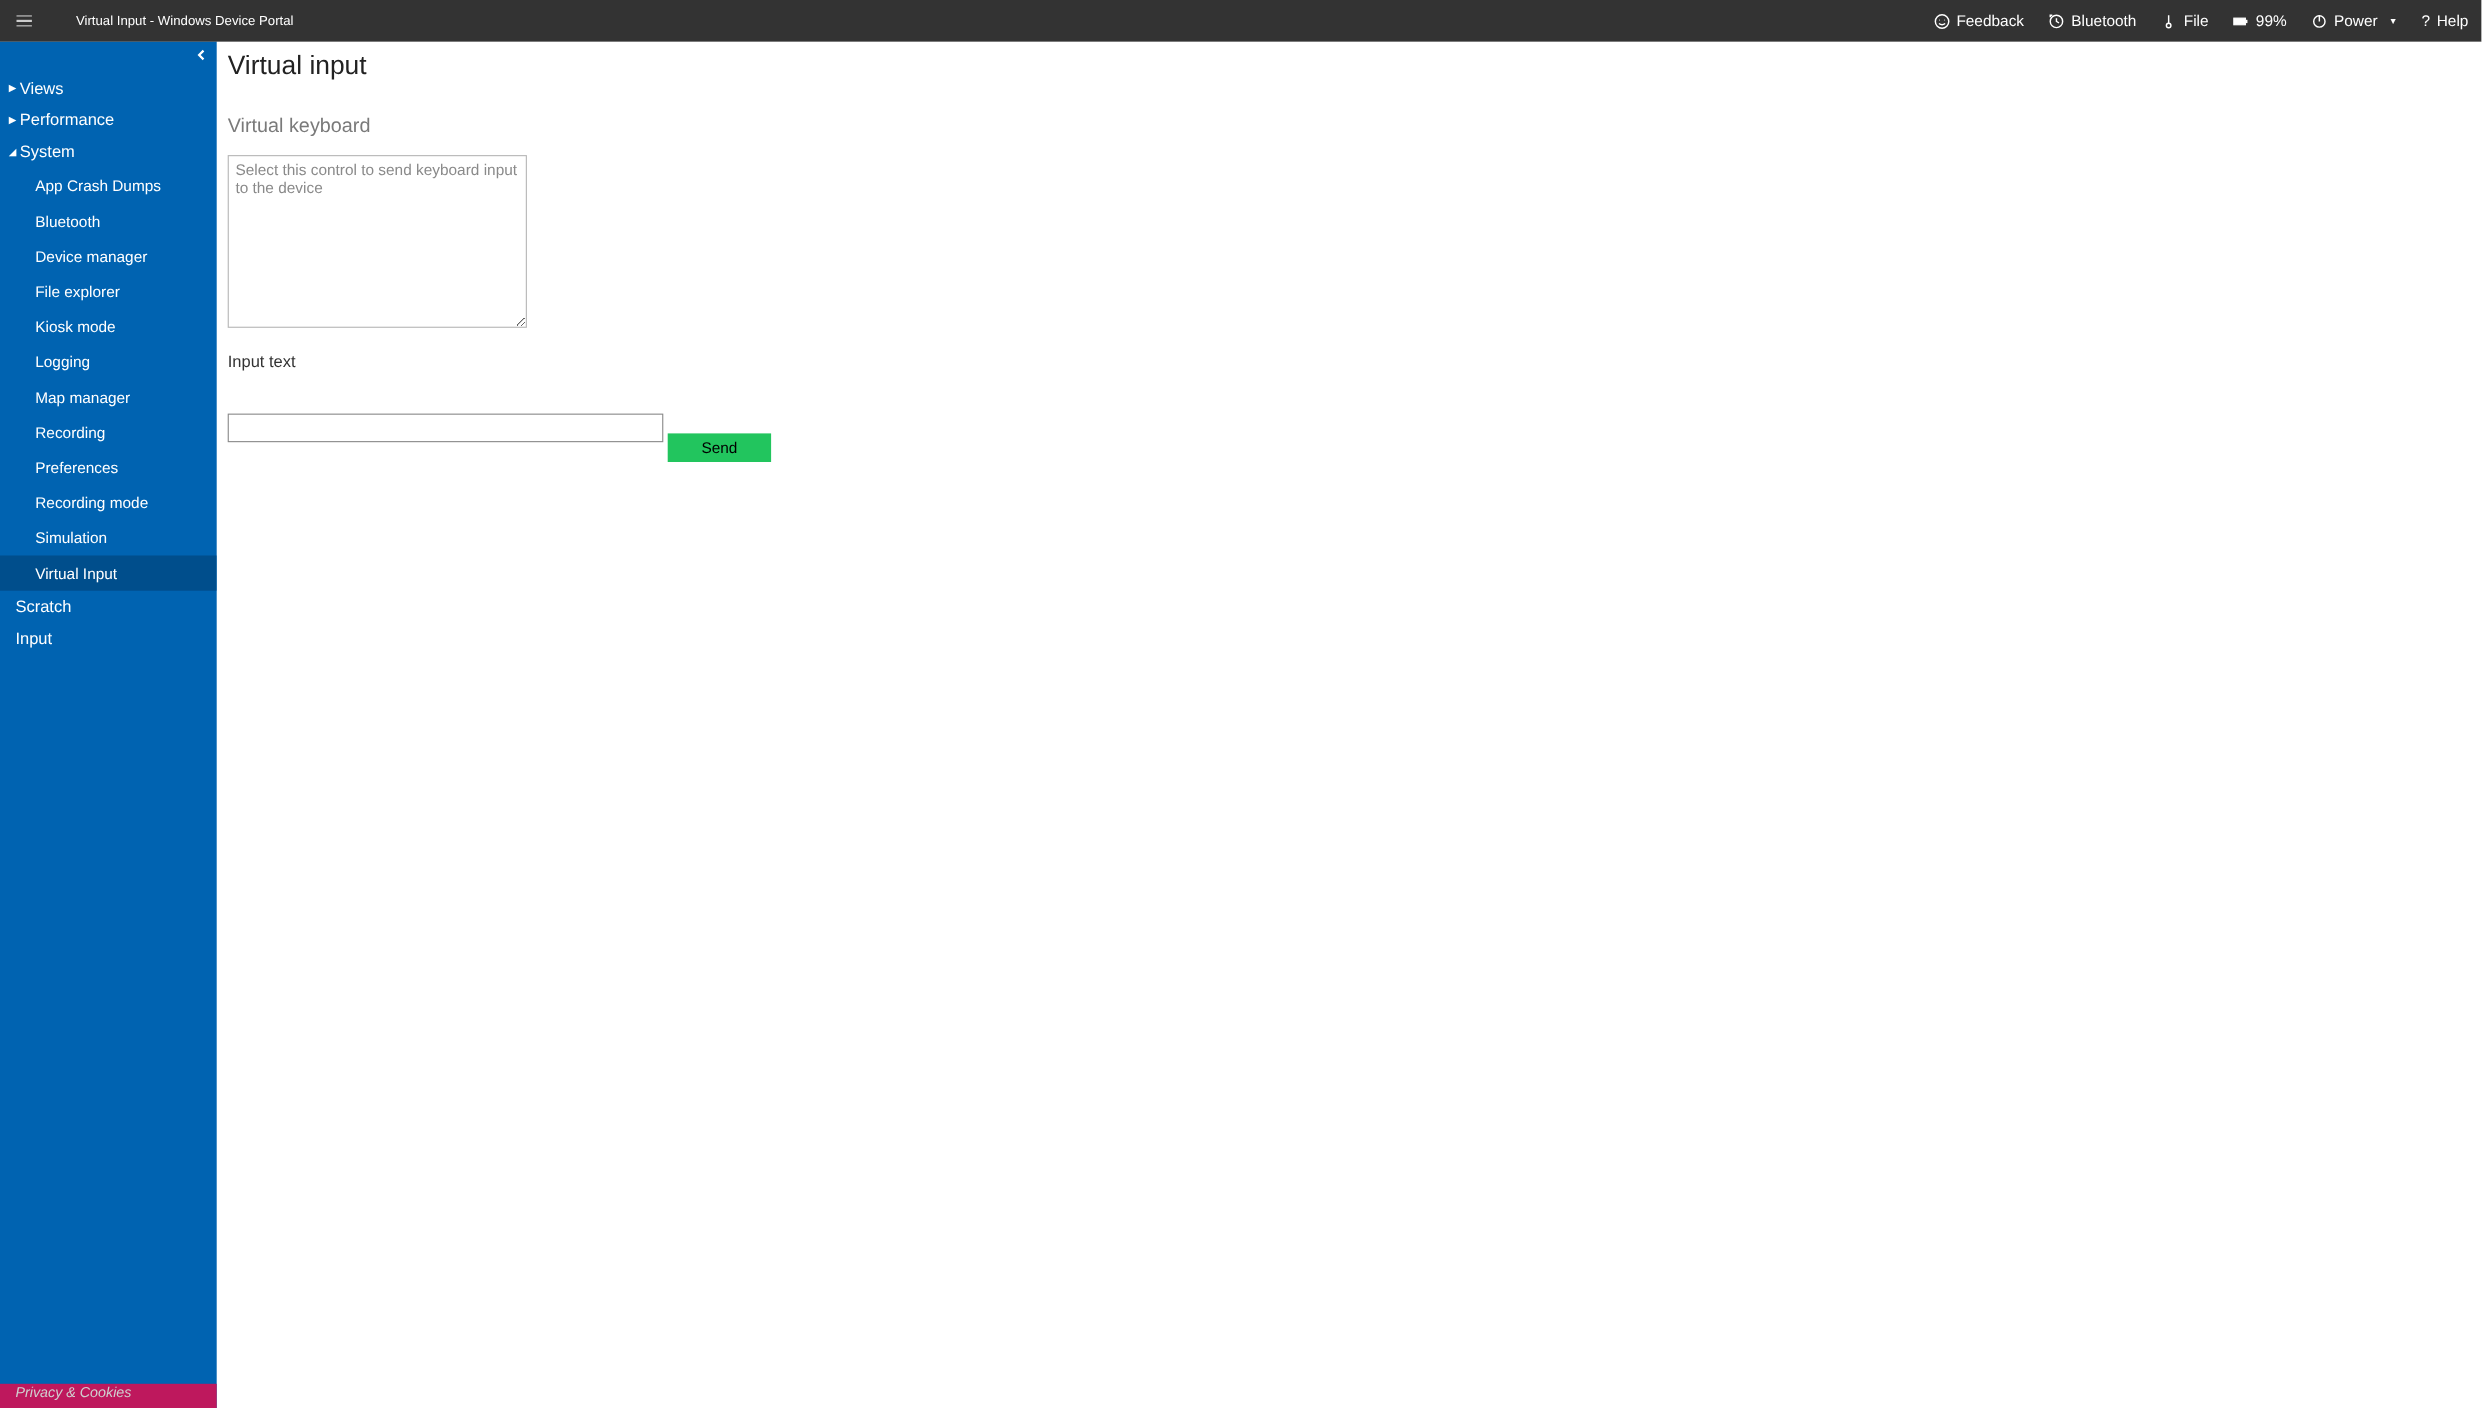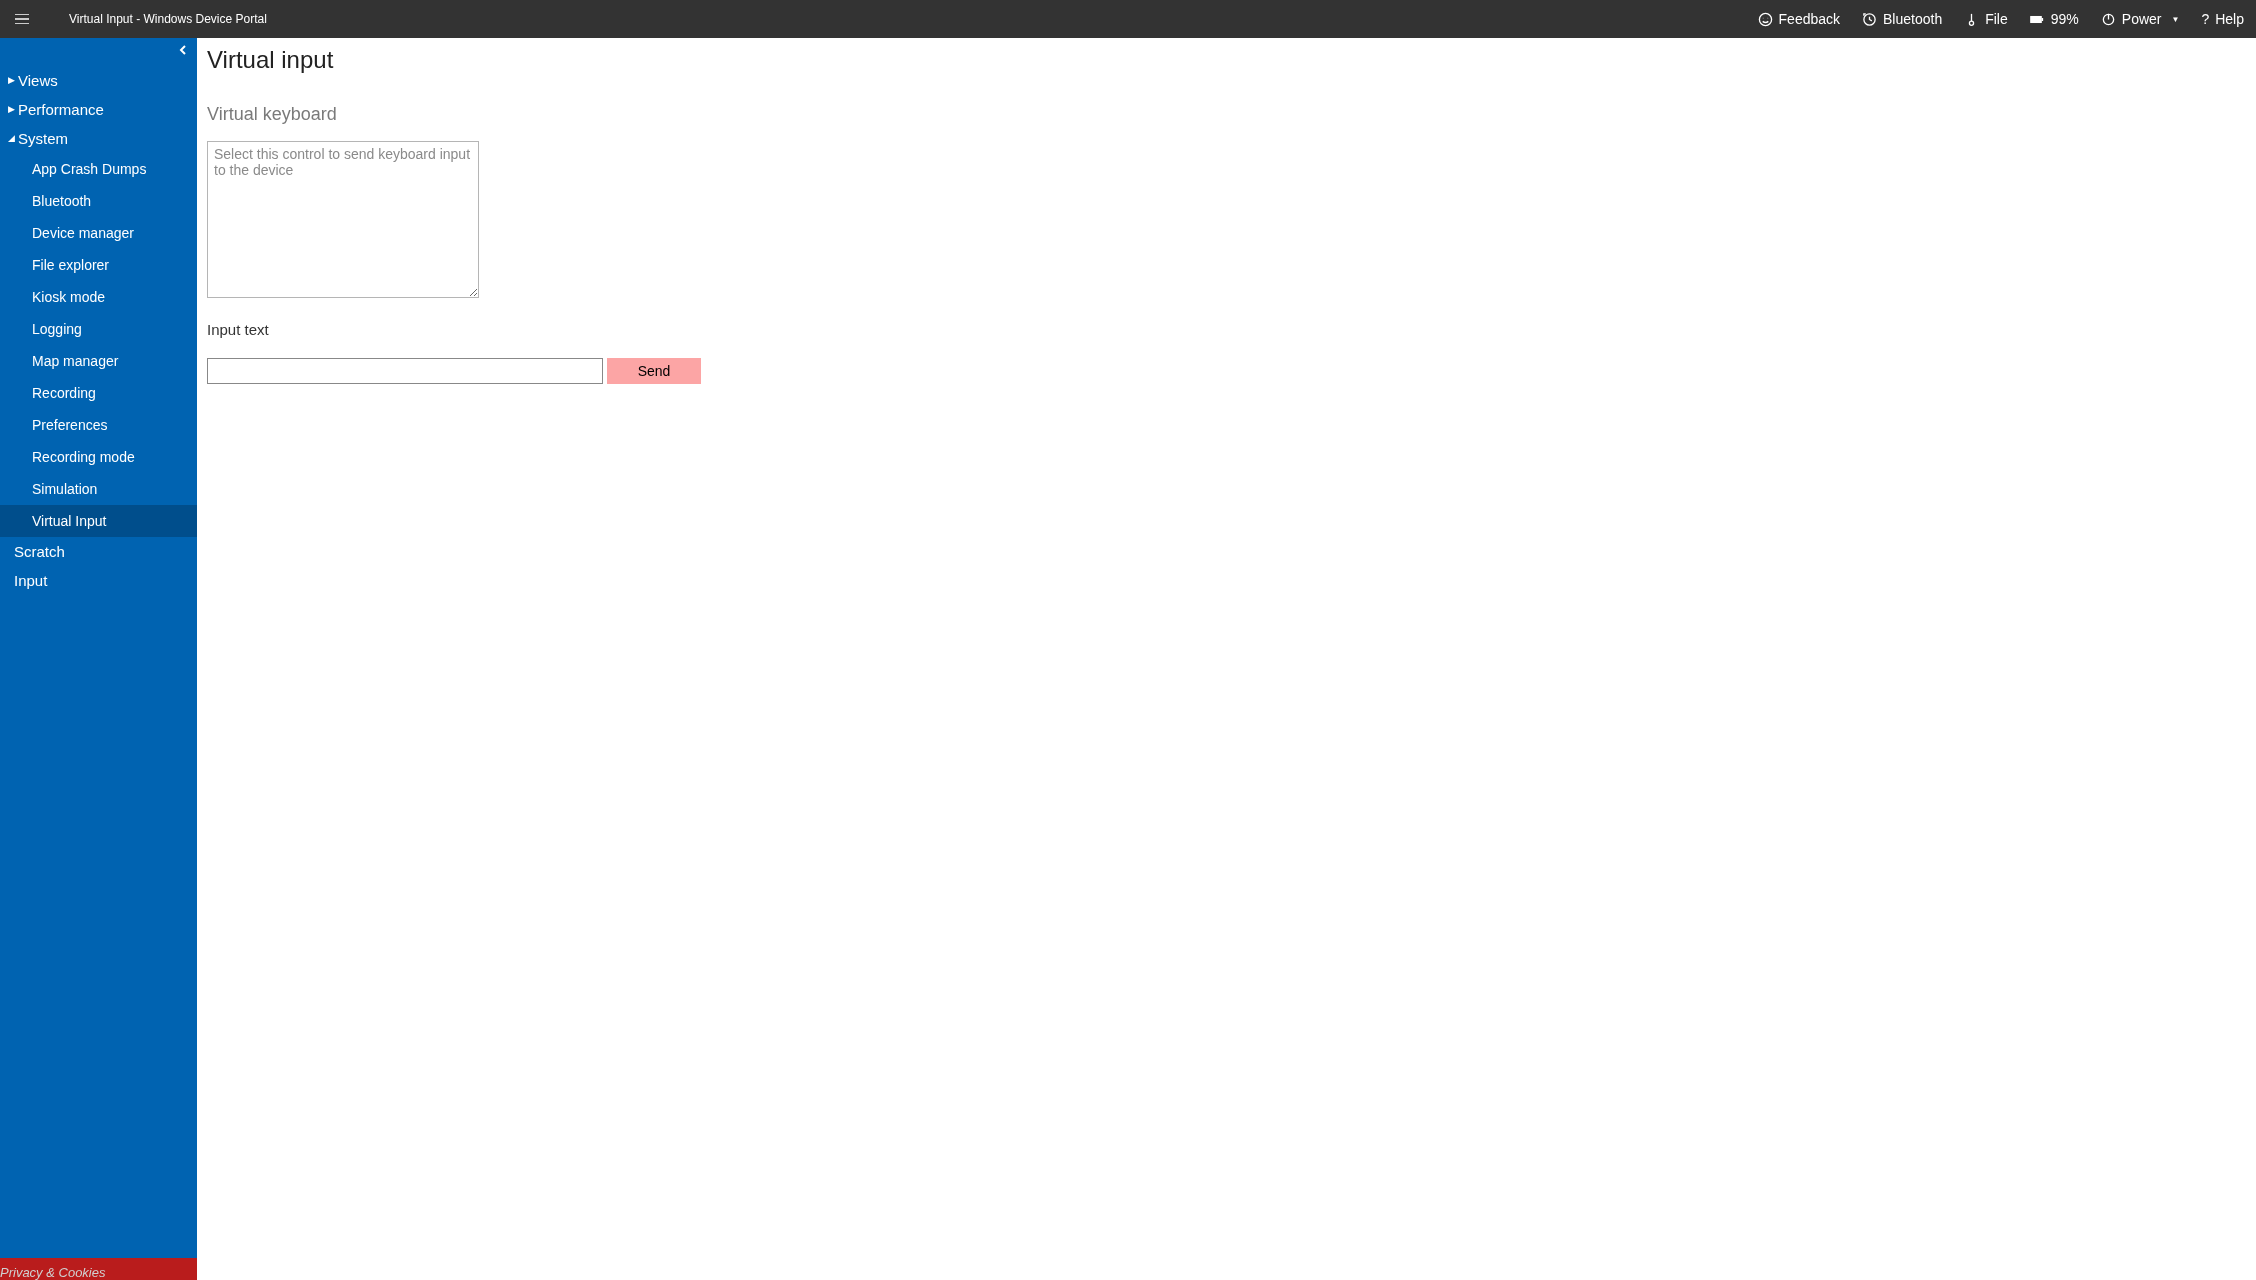--- a/index.html
+++ b/index.html
@@ -82,26 +82,27 @@
     font-size: 14px;
   }
   .nav-subitem.active { background: #004e8c; }
   .nav-item-flat {
     padding: 6px 8px 6px 14px;
     cursor: pointer;
     font-size: 15px;
   }
   .sidebar .footer {
     height: 22px;
-    background: #b91c1c;
+    background: #be185d;
     color: #d0d0d0;
     font-style: italic;
     font-size: 13px;
     display: flex;
-    align-items: flex-end;
+    align-items: flex-start;
+    padding-left: 14px;
     cursor: pointer;
   }
 
   
   .main {
     flex: 1;
     background: #fff;
     padding: 8px 10px;
     overflow: auto;
   }
@@ -143,25 +144,26 @@
     width: 396px;
     height: 26px;
     border: 1px solid #888;
     padding: 2px 6px;
     font-family: inherit;
     font-size: 14px;
   }
   .send-btn {
     width: 94px;
     height: 26px;
-    background: #fca5a5;
+    background: #22c55e;
     border: none;
     font-family: inherit;
     font-size: 14px;
     cursor: pointer;
+    margin-top: 36px;
   }
 </style>
 </head>
 <body>
 
 <div class="header">
   <div class="hamburger">
     <span></span>
       <span></span>
       <span></span>

